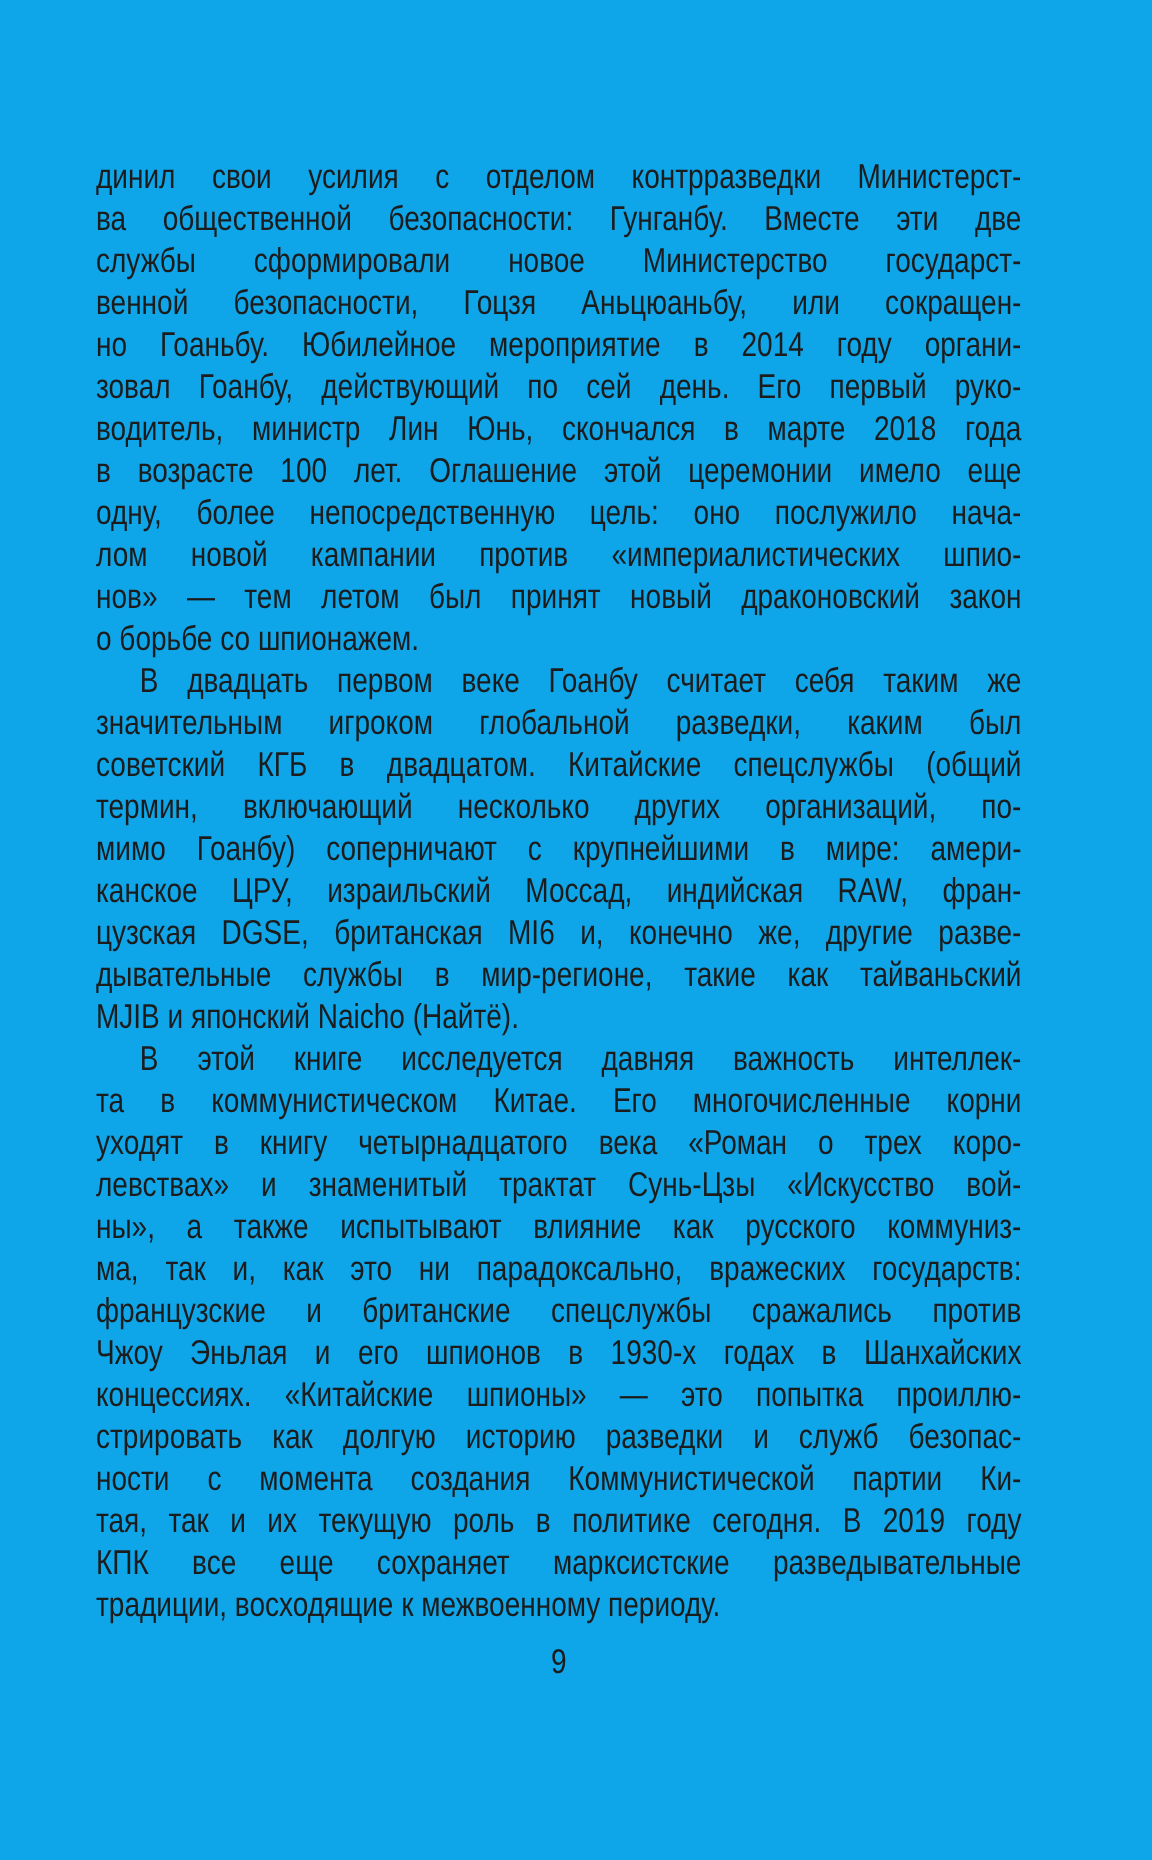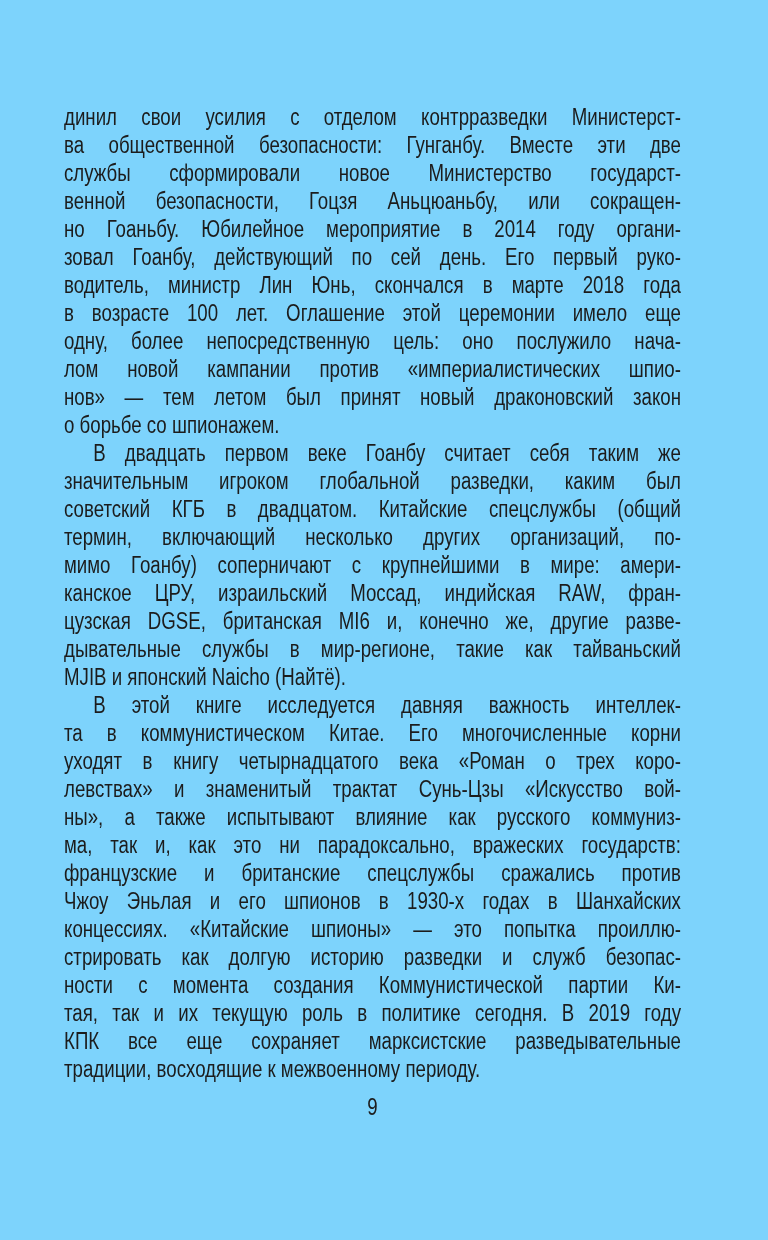--- a/index.html
+++ b/index.html
@@ -9,21 +9,21 @@
   }
   body {
     width: 768px;
     height: 1240px;
     font-family: "Liberation Sans", sans-serif;
   }
   .book-page {
     position: relative;
     width: 768px;
     height: 1240px;
-    background: #7dd3fc;
+    background: #0ea5e9;
     overflow: hidden;
   }
   
   .text-block {
     position: absolute;
     left: 64px;
     top: 103px;
     width: 760px;
     transform: scaleX(0.8118);
     transform-origin: 0 0;

